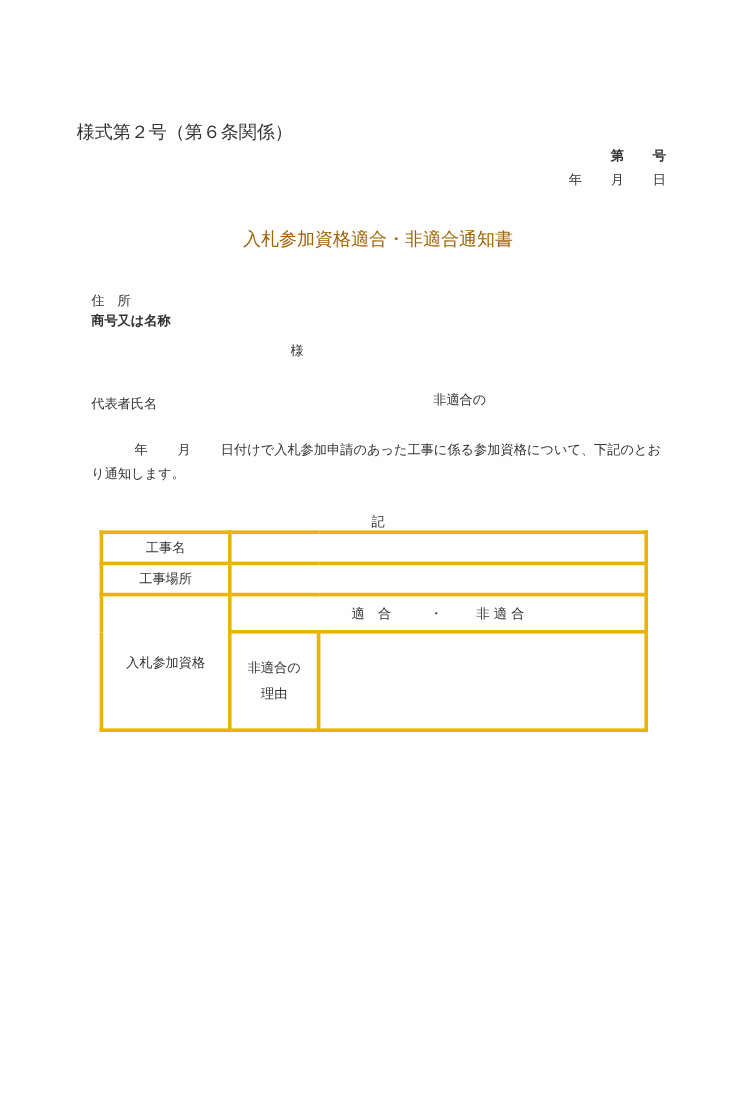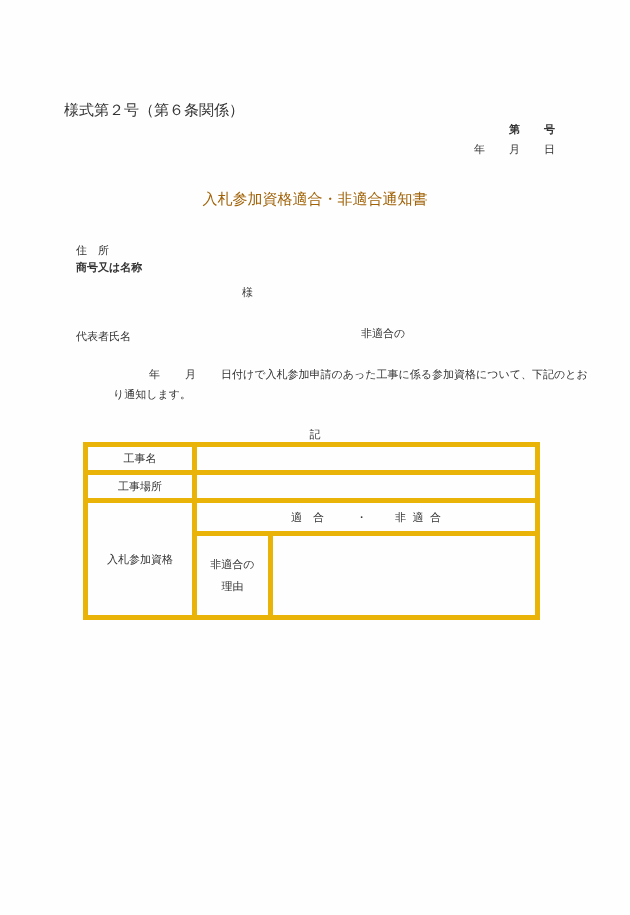--- a/index.html
+++ b/index.html
@@ -23,47 +23,47 @@
     .doc-date { left: 474px; top: 142px; font-size: 11px; }
     .doc-title { left: 0; width: 630px; text-align: center; top: 190px; font-size: 15px; color: #a16207; }
     .addr-line { left: 76px; font-size: 11px; }
     .addr-1 { top: 243px; }
     .addr-2 { top: 260px; font-weight: bold; }
     .addr-3 { top: 285px; margin-top: 44px; }
     .sama { left: 242px; top: 285px; font-size: 11px; }
     .issuer { left: 361px; top: 326px; font-size: 11px; }
     .body-text {
       left: 76px; top: 365px; width: 480px; white-space: normal;
-      font-size: 11px; line-height: 20px; margin-left: 37px;
+      font-size: 11px; line-height: 20px;
     }
     .body-text .indent { display: inline-block; width: 36px; }
     .ki { left: 0; width: 630px; text-align: center; top: 427px; font-size: 11px; }
 
     table.detail {
       position: absolute;
       left: 83px;
       top: 442px;
       width: 457px;
       border-collapse: collapse;
       font-size: 11px;
       color: #333;
     }
     table.detail td {
-      border: 5px solid #eab308;
+      border: 3px solid #eab308;
       padding: 0;
       text-align: center;
       vertical-align: middle;
     }
     .col-label { width: 104px; }
     .col-sub { width: 71px; }
     .row-name td, .row-place td { height: 23px; }
     .row-eligibility td { height: 28px; }
     .row-reason td { height: 79px; }
     .sub-label { line-height: 22px; }
-    .result-choice span { display: inline-block; font-family: Liberation Mono, monospace; }
+    .result-choice span { display: inline-block; }
   </style>
 </head>
 <body>
 
 <div class="abs form-number">様式第２号（第６条関係）</div>
 
 <div class="abs doc-no">
   <span>第</span><span style="width:24px;display:inline-block;"></span><span>号</span>
 </div>
 

